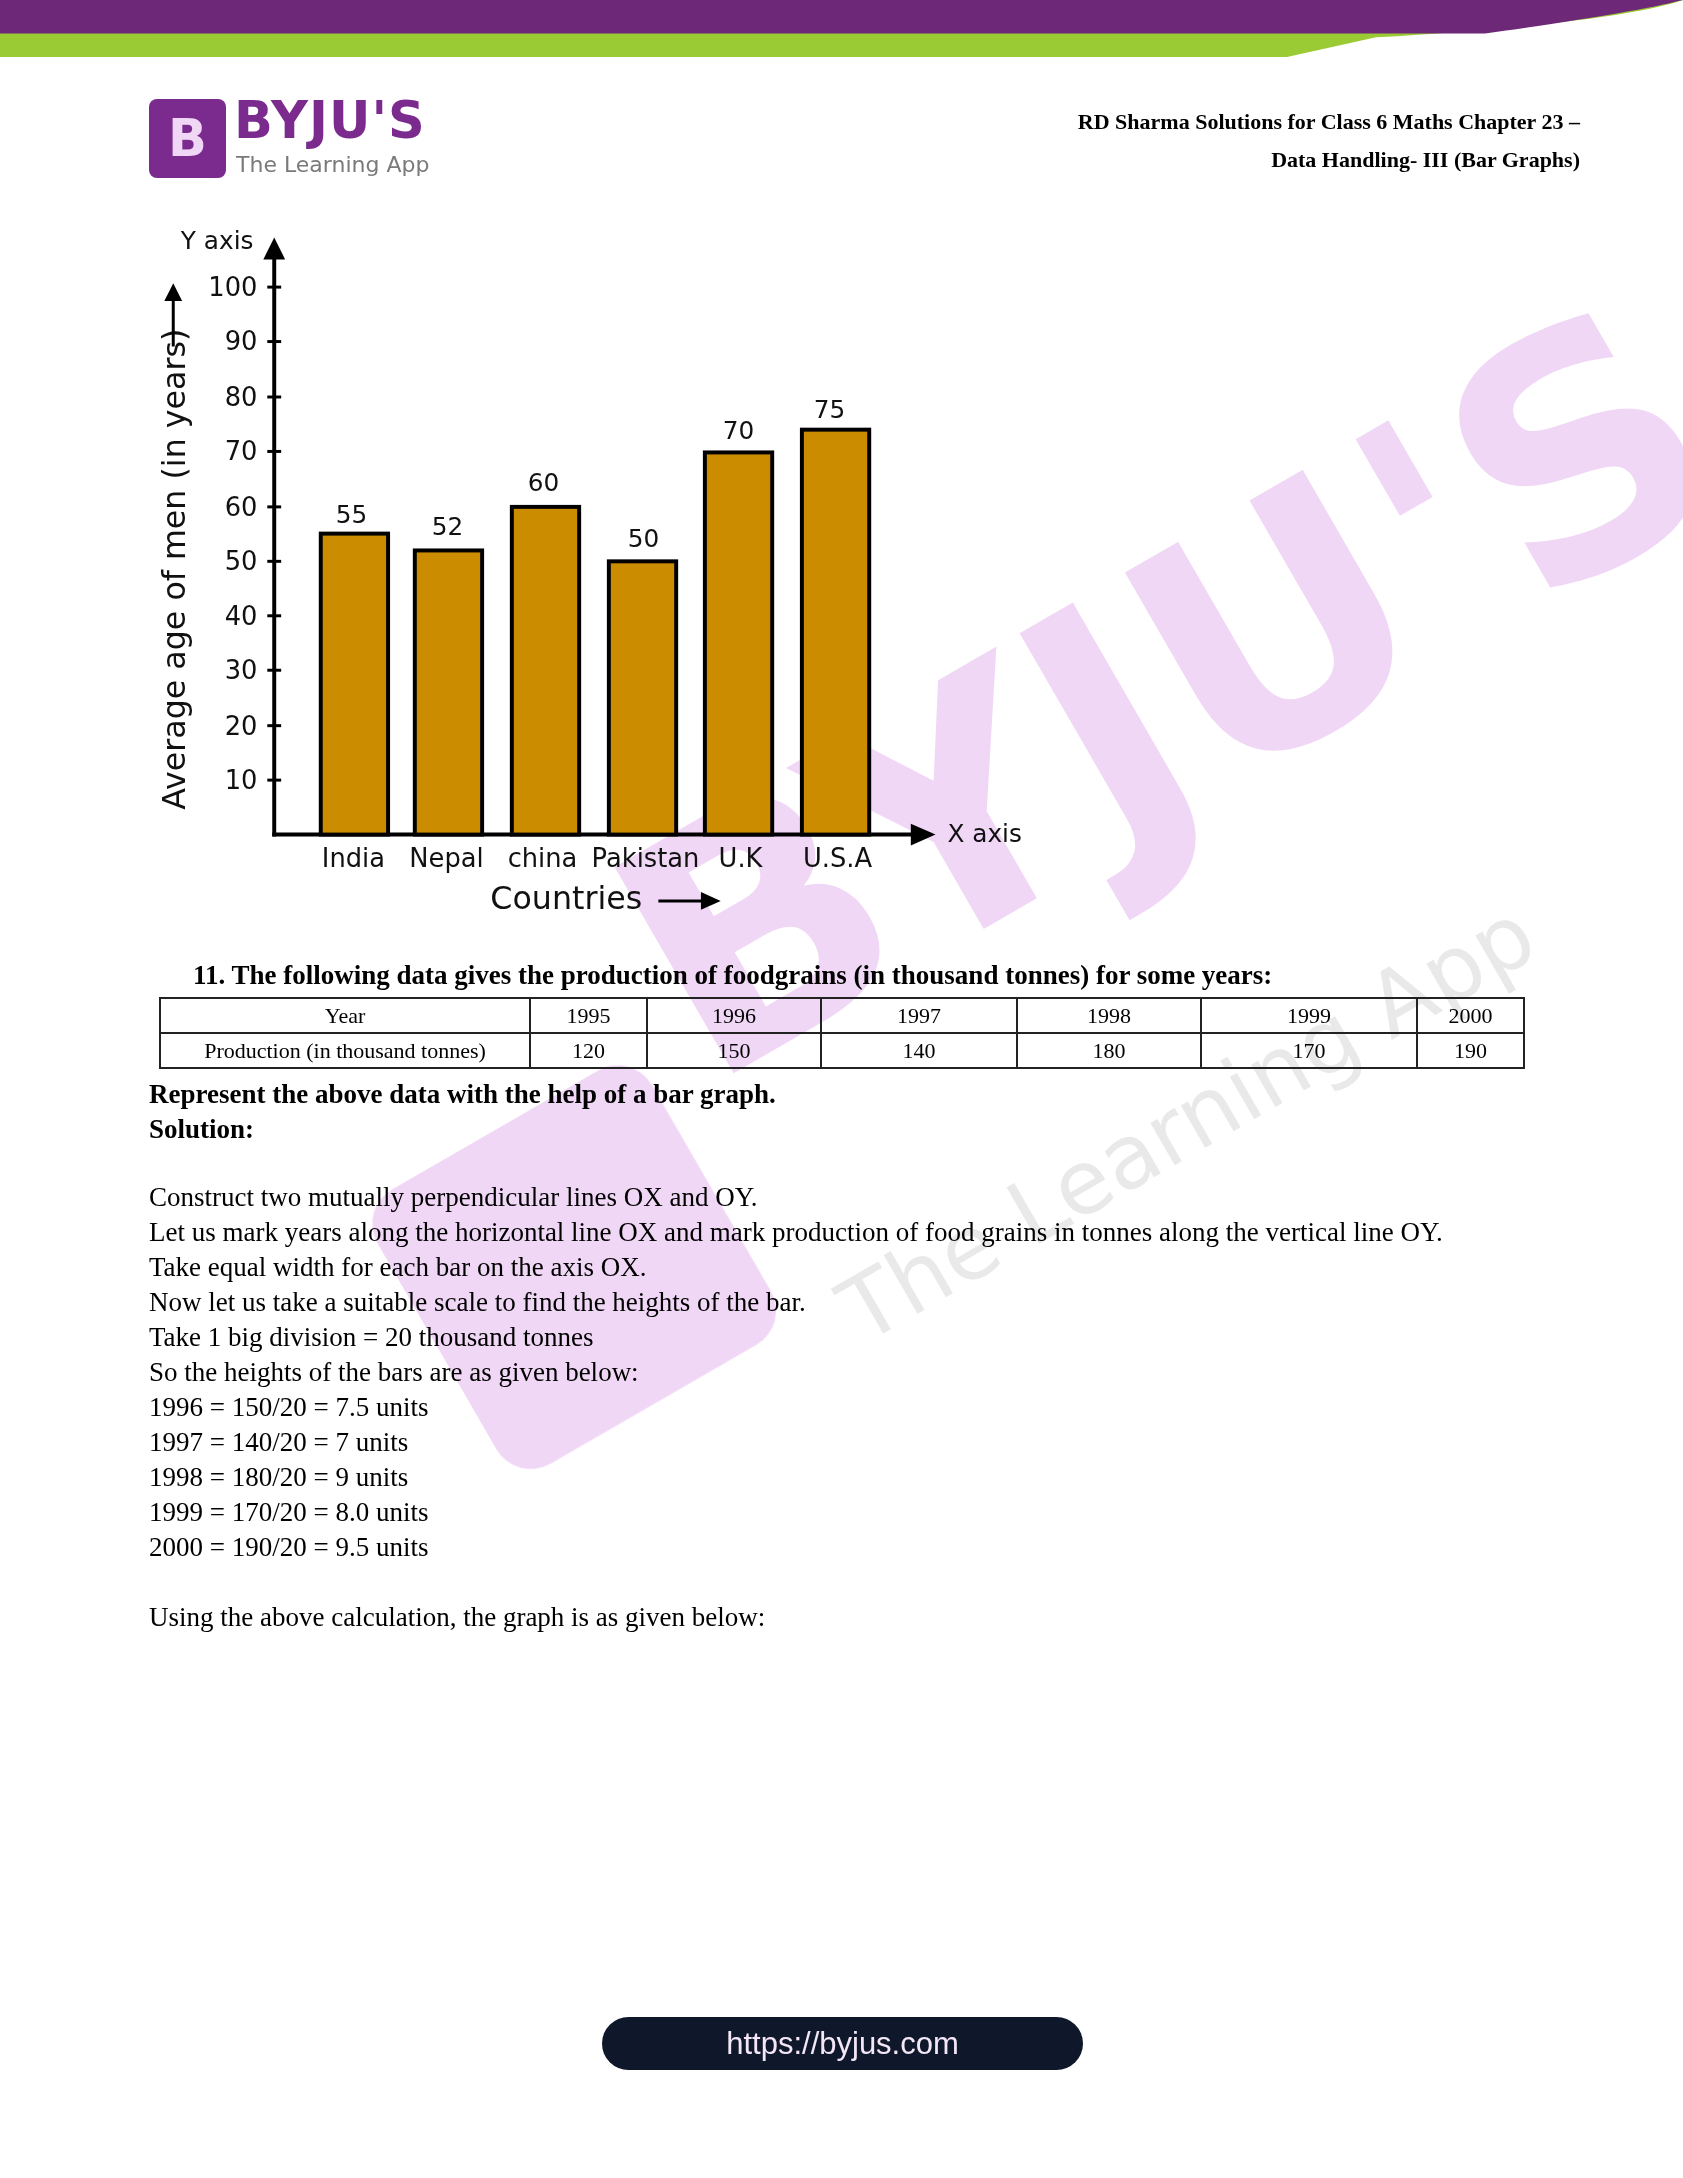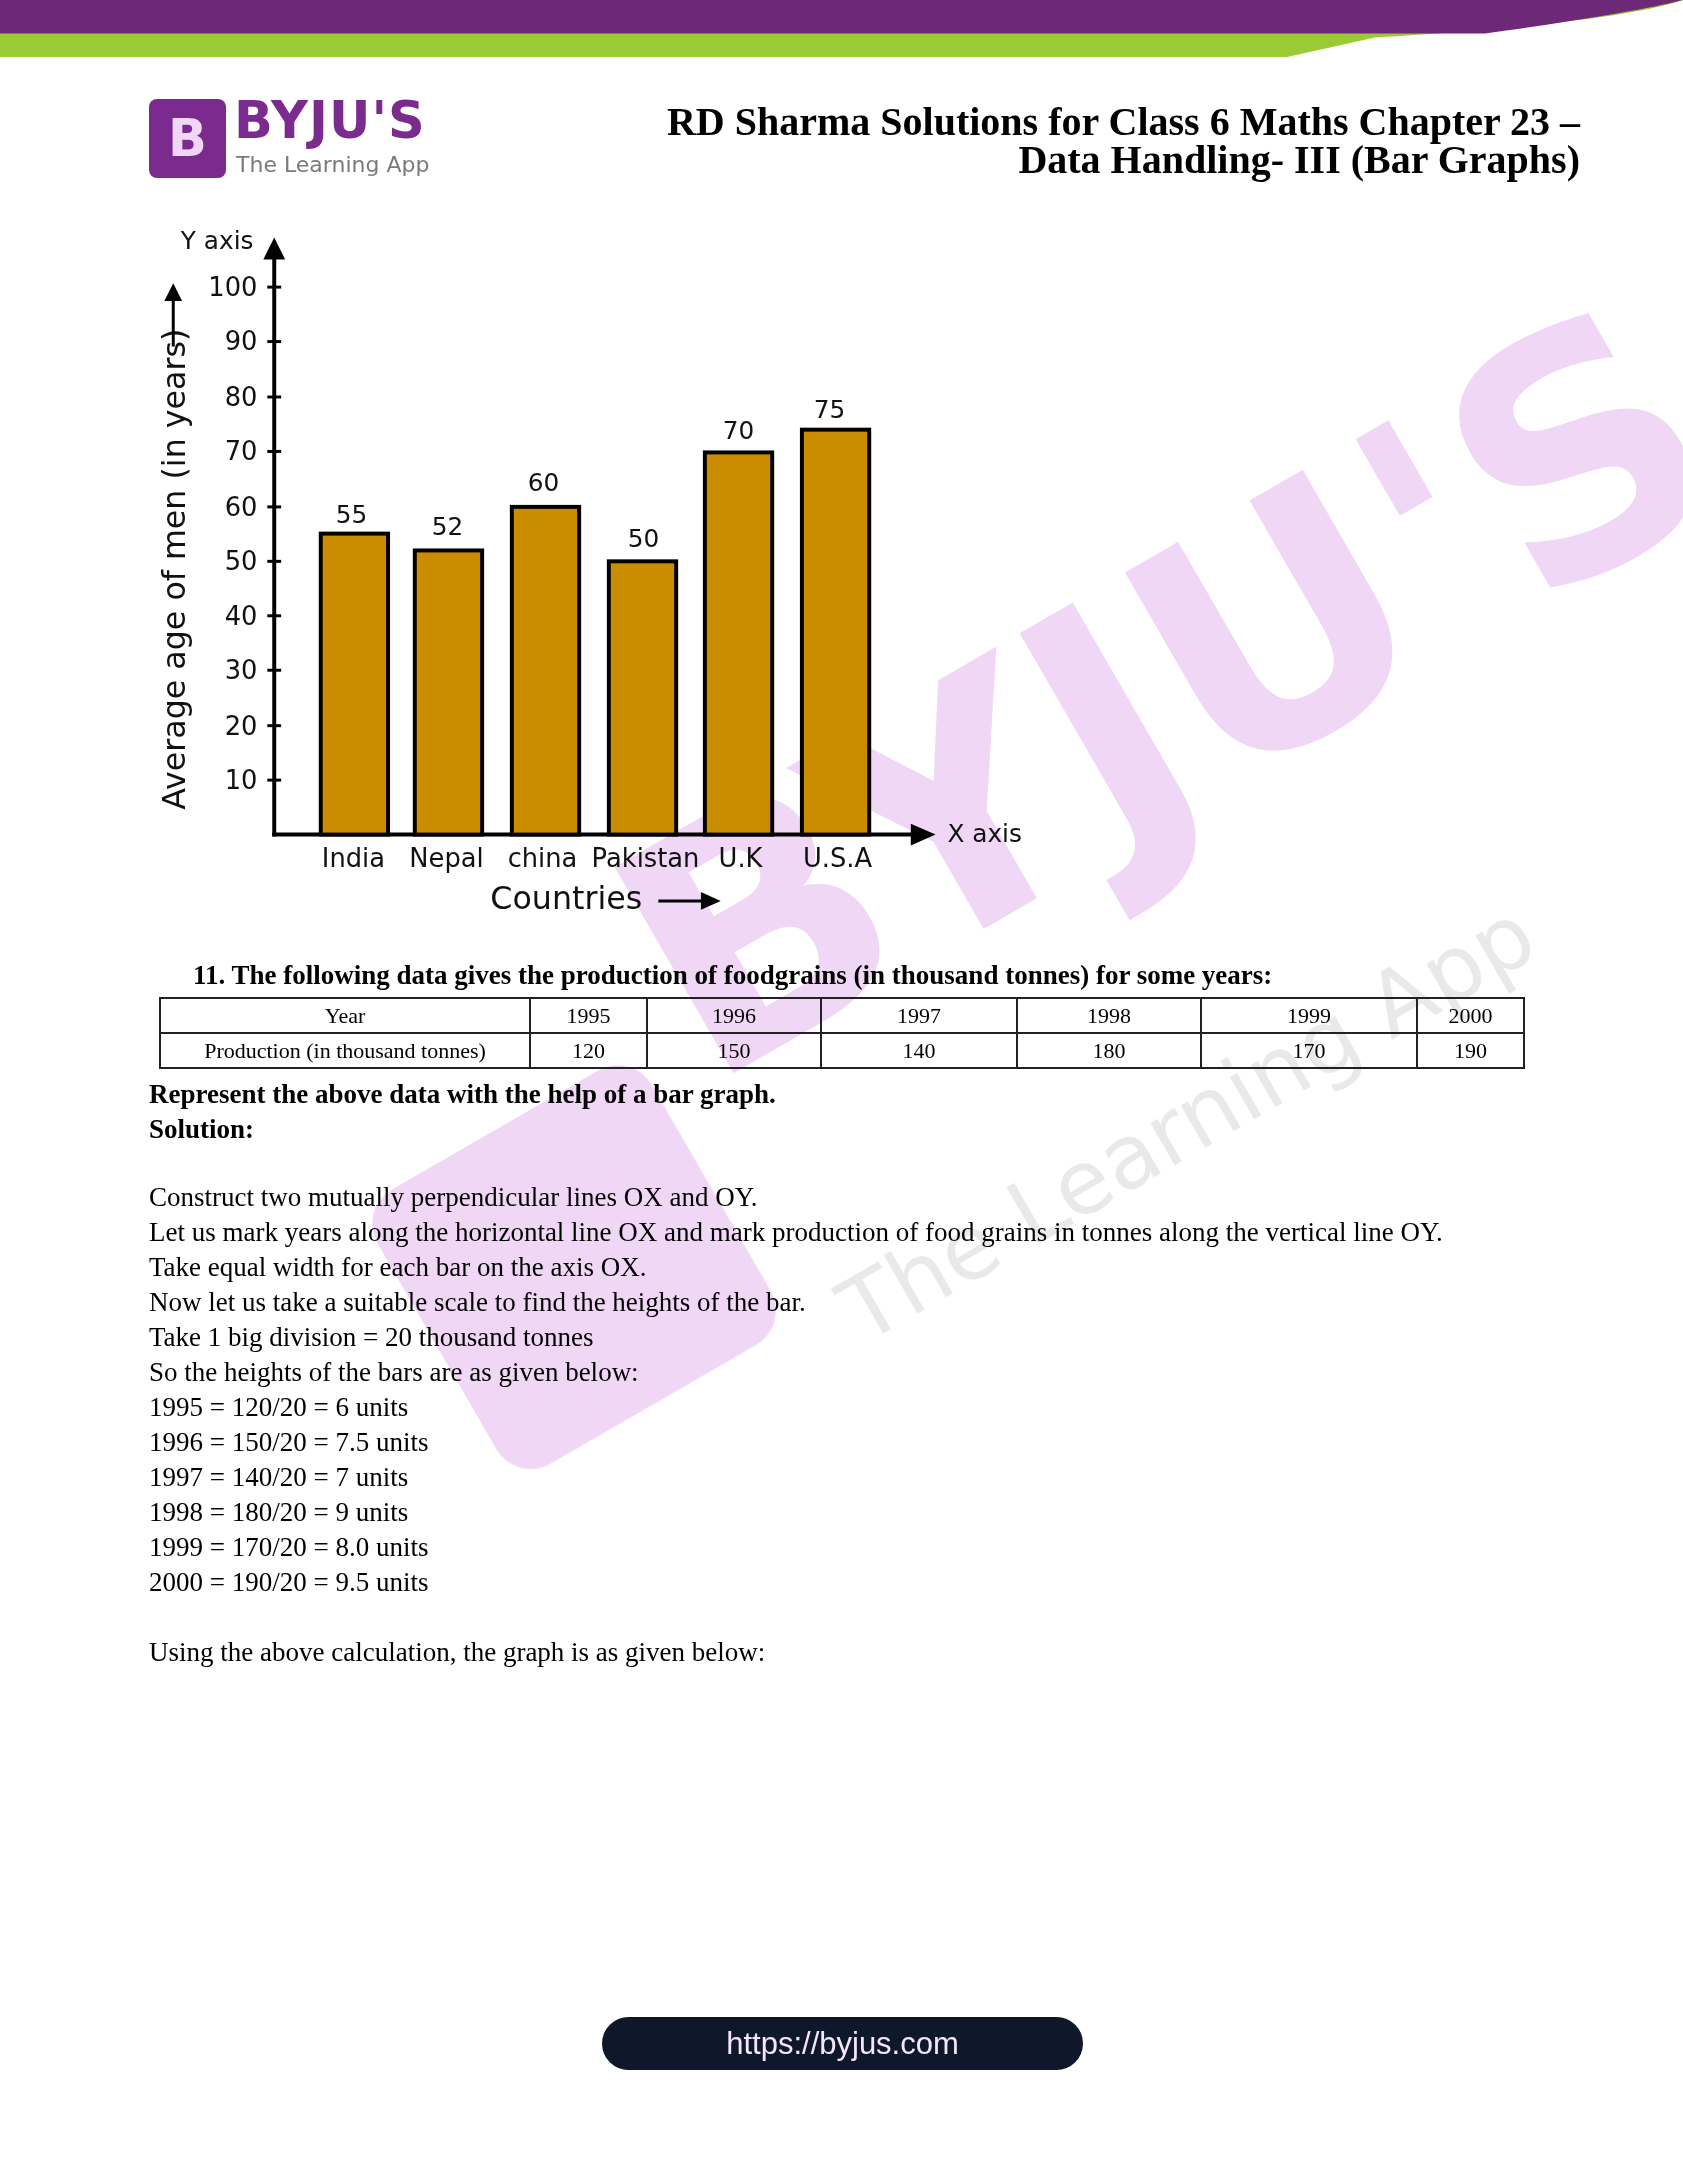--- a/index.html
+++ b/index.html
@@ -3,21 +3,21 @@
 <meta charset="utf-8">
 <style>
   html, body { margin:0; padding:0; }
   body { width:1683px; height:2178px; position:relative; background:#ffffff; overflow:hidden; font-family:"Liberation Serif", serif; color:#000; }
   .topbar { position:absolute; left:0; top:0; width:1683px; height:59px; }
   .logo { position:absolute; left:149px; top:97px; width:287px; height:87px; }
   .logo-box { position:absolute; left:0; top:2px; width:77px; height:79px; background:#7b2a8e; border-radius:8px; }
   .logo-b { position:absolute; left:0; top:0; width:77px; height:79px; color:#f1d7f6; font-family:"DejaVu Sans", sans-serif; font-weight:bold; font-size:51px; line-height:79px; text-align:center; }
   .logo-name { position:absolute; left:85px; top:-6px; font-family:"DejaVu Sans", sans-serif; font-weight:bold; font-size:51px; color:#7b2a8e; letter-spacing:1px; }
   .logo-tag { position:absolute; left:87px; top:55px; font-family:"DejaVu Sans", sans-serif; font-size:22px; color:#7a7a7a; white-space:nowrap; }
-  .doc-title { position:absolute; right:103px; top:103px; text-align:right; font-weight:bold; font-size:40px; line-height:38px; }
+  .doc-title { position:absolute; right:103px; top:103px; text-align:right; font-weight:bold; font-size:22px; line-height:38px; }
   .watermark { position:absolute; left:0; top:0; width:1683px; height:2178px; pointer-events:none; }
   .chart { position:absolute; left:0; top:0; width:1683px; height:2178px; }
   .q-title { position:absolute; left:149px; top:960px; font-weight:bold; font-size:27px; white-space:nowrap;margin-left:44px; }
   table.data { position:absolute; left:159px; top:997px; width:1366px; border-collapse:collapse; font-size:22px;padding-left:33px; }
   table.data td { border:2px solid #222; text-align:center; height:33px; padding:0; }
   .instr { position:absolute; left:149px; top:1077px; font-weight:bold; font-size:27px; line-height:35px; }
   .body-text { position:absolute; left:149px; top:1180px; font-size:27px; line-height:35px; width:1406px; }
   .body-text p { margin:0; }
   .spacer { height:35px; }
   .footer-pill { position:absolute; left:602px; top:2017px; width:481px; height:53px; background:#0f172a; border-radius:27px; color:#f3e6f6; font-family:"Liberation Sans", sans-serif; font-size:31px; line-height:53px; text-align:center; }
@@ -154,21 +154,20 @@
   <div>Solution:</div>
 </div>
 
 <div class="body-text">
   <p>Construct two mutually perpendicular lines OX and OY.</p>
   <p>Let us mark years along the horizontal line OX and mark production of food grains in tonnes along the vertical line OY.</p>
   <p>Take equal width for each bar on the axis OX.</p>
   <p>Now let us take a suitable scale to find the heights of the bar.</p>
   <p>Take 1 big division = 20 thousand tonnes</p>
   <p>So the heights of the bars are as given below:</p>
-  <p>1995 = 120/20 = 6 units</p>
   <p>1996 = 150/20 = 7.5 units</p>
   <p>1997 = 140/20 = 7 units</p>
   <p>1998 = 180/20 = 9 units</p>
   <p>1999 = 170/20 = 8.0 units</p>
   <p>2000 = 190/20 = 9.5 units</p>
   <div class="spacer"></div>
   <p>Using the above calculation, the graph is as given below:</p>
 </div>
 
 <div class="footer-pill">https://byjus.com</div>

